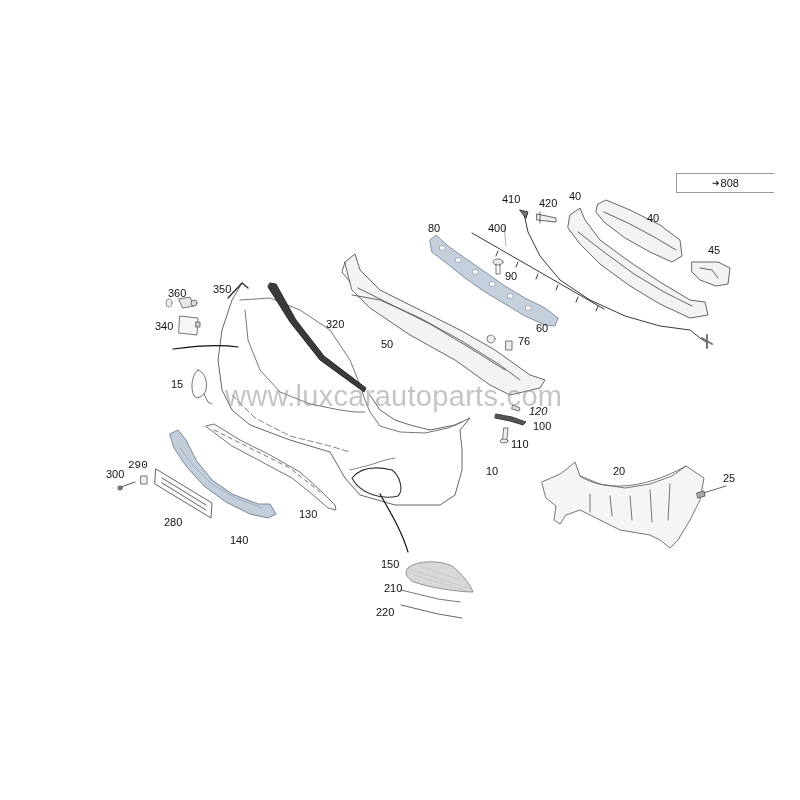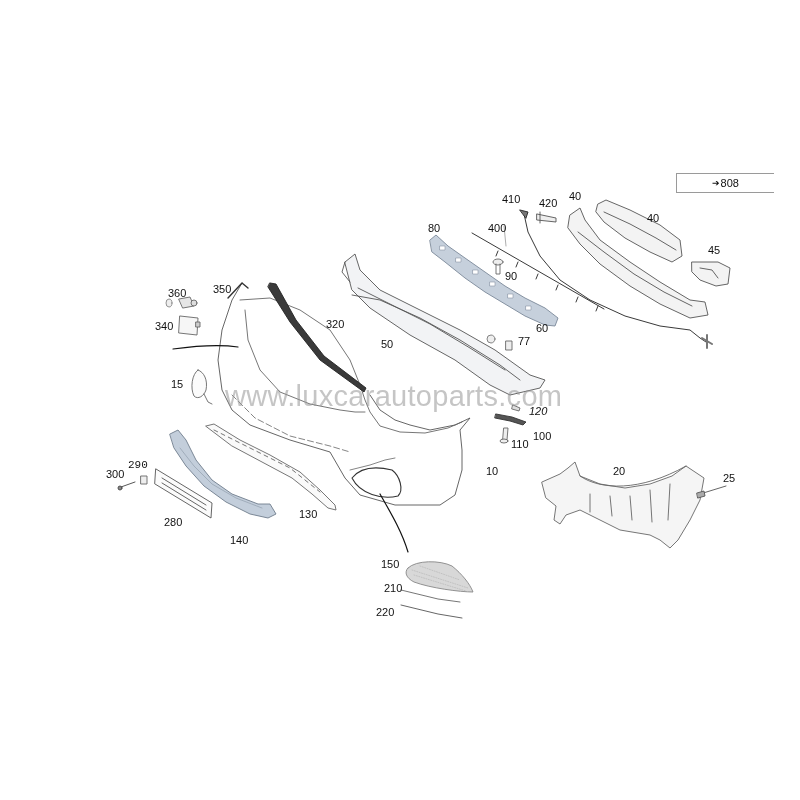--- a/index.html
+++ b/index.html
@@ -184,25 +184,25 @@
 
   <div id="labels">
       <span class="lbl" style="left: 466px; top: 465px; margin-left: 20px;">10</span>
       <span class="lbl" style="left: 171px; top: 378px;">15</span>
       <span class="lbl" style="left: 613px; top: 465px;">20</span>
       <span class="lbl" style="left: 723px; top: 472px;">25</span>
       <span class="lbl" style="left: 569px; top: 190px;">40</span>
       <span class="lbl" style="left: 647px; top: 212px;">40</span>
       <span class="lbl" style="left: 708px; top: 244px;">45</span>
       <span class="lbl" style="left: 381px; top: 338px;">50</span>
-      <span class="lbl" style="left: 518px; top: 335px;">77</span>
+      <span class="lbl" style="left: 518px; top: 335px;">76</span>
       <span class="lbl" style="left: 500px; top: 322px; padding-left: 36px;">60</span>
       <span class="lbl" style="left: 428px; top: 222px;">80</span>
       <span class="lbl" style="left: 505px; top: 270px;">90</span>
-      <span class="lbl" style="left: 533px; top: 430px;">100</span>
+      <span class="lbl" style="left: 533px; top: 420px;">100</span>
       <span class="lbl" style="left: 511px; top: 438px;">110</span>
       <span class="lbl" style="left: 529px; top: 405px; font-style: italic;">120</span>
       <span class="lbl" style="left: 299px; top: 508px;">130</span>
       <span class="lbl" style="left: 230px; top: 518px; margin-top: 16px;">140</span>
       <span class="lbl" style="left: 381px; top: 558px;">150</span>
       <span class="lbl" style="left: 384px; top: 582px;">210</span>
       <span class="lbl" style="left: 376px; top: 606px;">220</span>
       <span class="lbl" style="left: 164px; top: 516px;">280</span>
       <span class="lbl" style="left: 128px; top: 459px; font-family: Liberation Mono, monospace;">290</span>
       <span class="lbl" style="left: 106px; top: 468px;">300</span>

